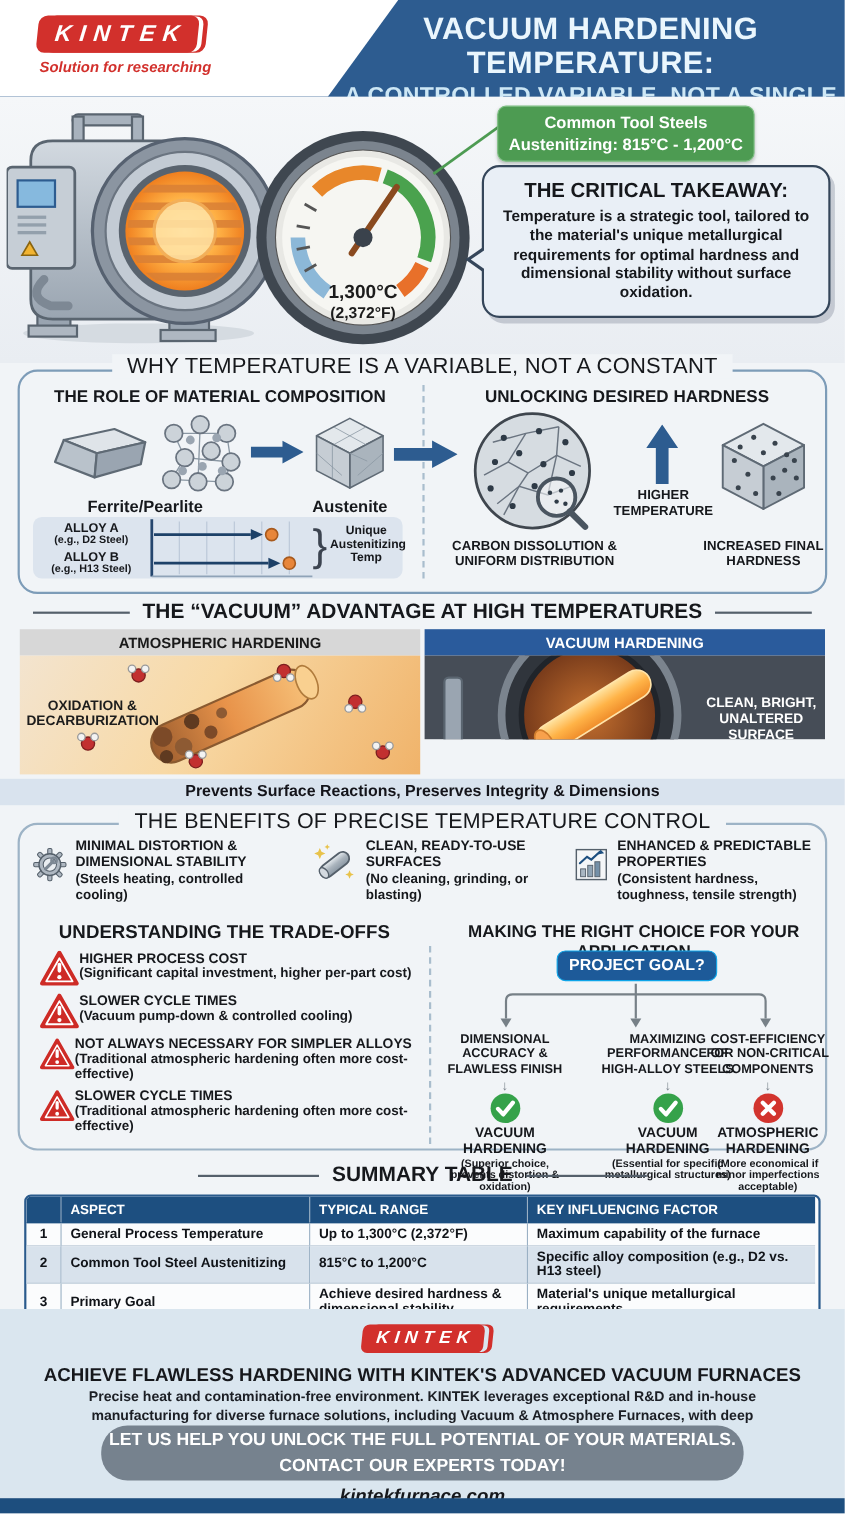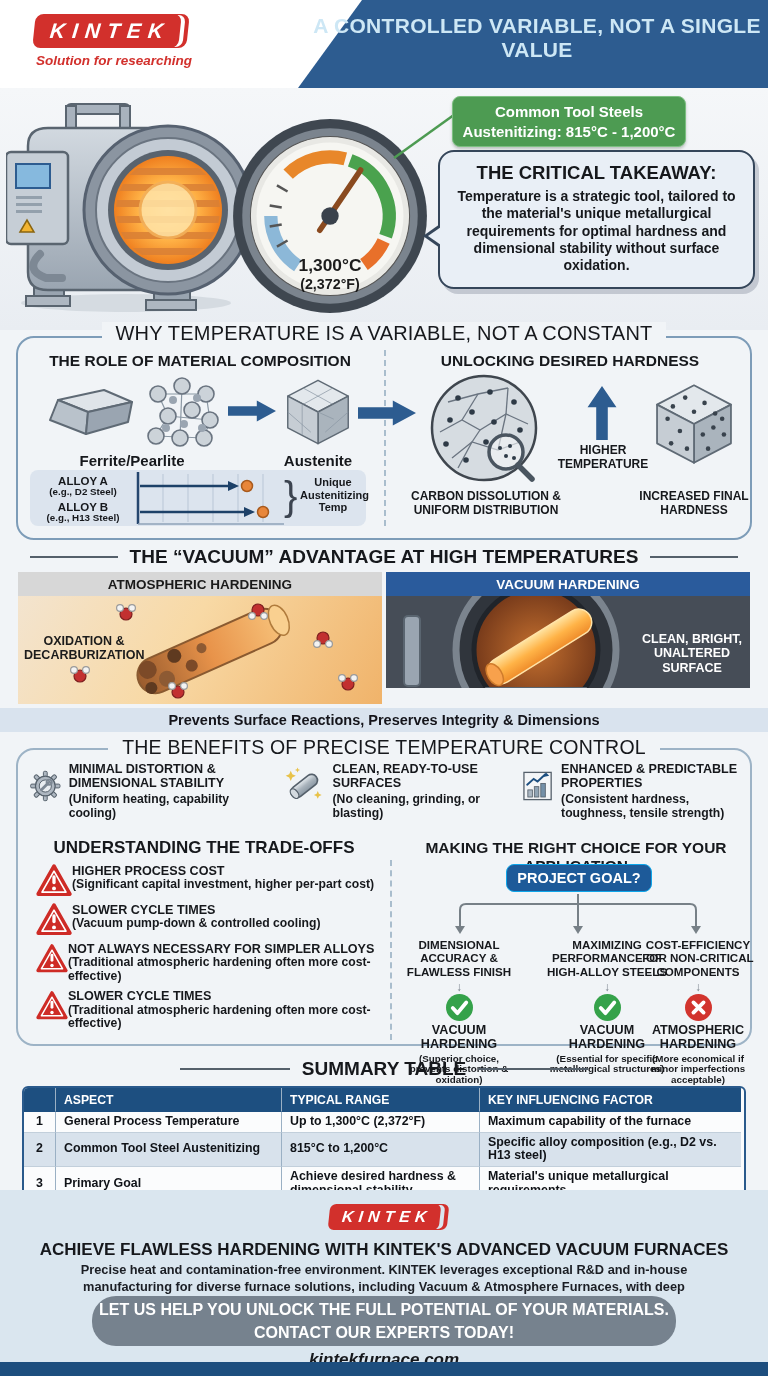--- a/index.html
+++ b/index.html
@@ -126,20 +126,21 @@
   .center { text-align:center; }
 </style>
 </head>
 <body>
 
 <div class="abs header">
   <div class="abs logo-panel"></div>
   <div class="abs logo-badge">KINTEK</div>
   <div class="abs logo-tagline">Solution for researching</div>
   <div class="abs header-titles">
+    <div class="ht1">VACUUM HARDENING TEMPERATURE:</div>
     <div class="ht2">A CONTROLLED VARIABLE, NOT A SINGLE VALUE</div>
   </div>
 </div>
 
 <div class="abs hero"></div>
 
 <svg class="abs" style="left:6px; top:94px;" width="250" height="222" viewBox="0 0 250 222">
   <defs>
     <linearGradient id="fb" x1="0" y1="0" x2="0" y2="1">
       <stop offset="0" stop-color="#d2d9e0"></stop>
@@ -448,21 +449,21 @@
             <circle cx="6" cy="-6" r="3.4" fill="#f3f3f3" stroke="#999"></circle>
           </g>
       </g>
     </svg>
     <div class="abs small-caps-label" style="left:6px; top:38px; width:120px; font-size:12.5px; color:#1c1c1c;">OXIDATION &amp; DECARBURIZATION</div>
   </div>
 </div>
 
 <div class="abs" style="left:386px; top:572px; width:364px; height:132px;">
   <div class="panel-header" style="background:#2a5b9c; color:#fff;">VACUUM HARDENING</div>
-  <div class="abs" style="left:0; top:24px; width:364px; height:92px; overflow:hidden; background:#464d57;">
+  <div class="abs" style="left:0; top:24px; width:364px; height:76px; overflow:hidden; background:#464d57;">
     <svg width="364" height="108" viewBox="0 0 364 108">
       <defs>
         <radialGradient id="furnGrad" cx="50%" cy="50%" r="55%">
           <stop offset="0" stop-color="#c4702f"></stop>
             <stop offset="1" stop-color="#6e3418"></stop>
         </radialGradient>
         <linearGradient id="hotRod" x1="0" y1="0" x2="0" y2="1">
           <stop offset="0" stop-color="#ffe3a0"></stop>
             <stop offset=".5" stop-color="#ffb347"></stop>
             <stop offset="1" stop-color="#ef8c2a"></stop>
@@ -500,21 +501,21 @@
       <rect x="1" y="21" width="9" height="6" rx="2" transform="rotate(45 24 24)"></rect>
       <rect x="38" y="21" width="9" height="6" rx="2" transform="rotate(45 24 24)"></rect>
     </g>
     <circle cx="24" cy="24" r="15.5" fill="#aeb7c1" stroke="#55606b" stroke-width="2"></circle>
     <circle cx="24" cy="24" r="9.5" fill="#e9edf1" stroke="#55606b" stroke-width="1.5"></circle>
     <path d="M18 30 L29 19" stroke="#7d8894" stroke-width="4.5" stroke-linecap="round"></path>
     <circle cx="30" cy="18" r="4" fill="none" stroke="#7d8894" stroke-width="3"></circle>
   </svg>
   <div class="benefit-texts">
     <div class="bt">MINIMAL DISTORTION &amp; DIMENSIONAL STABILITY</div>
-    <div class="bs">(Uniform heating, capability cooling)</div>
+    <div class="bs">(Steels heating, controlled cooling)</div>
   </div>
 </div>
 
 <div class="abs benefit" style="left:284px; top:762px; width:232px;">
   <svg width="48" height="48" viewBox="0 0 48 48">
     <defs>
       <linearGradient id="cleanRod" x1="0" y1="0" x2="0" y2="1">
         <stop offset="0" stop-color="#e8edf1"></stop>
           <stop offset=".5" stop-color="#aab4bd"></stop>
           <stop offset="1" stop-color="#8a97a3"></stop>

